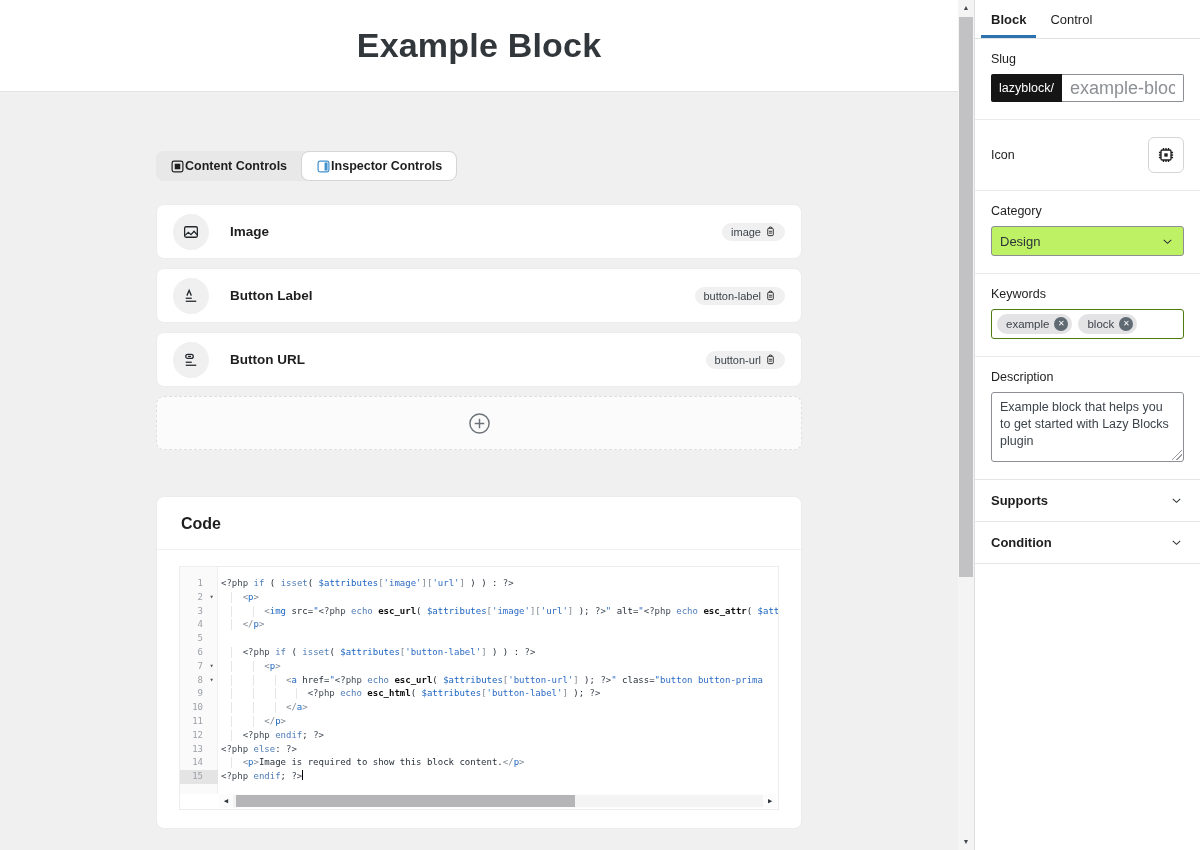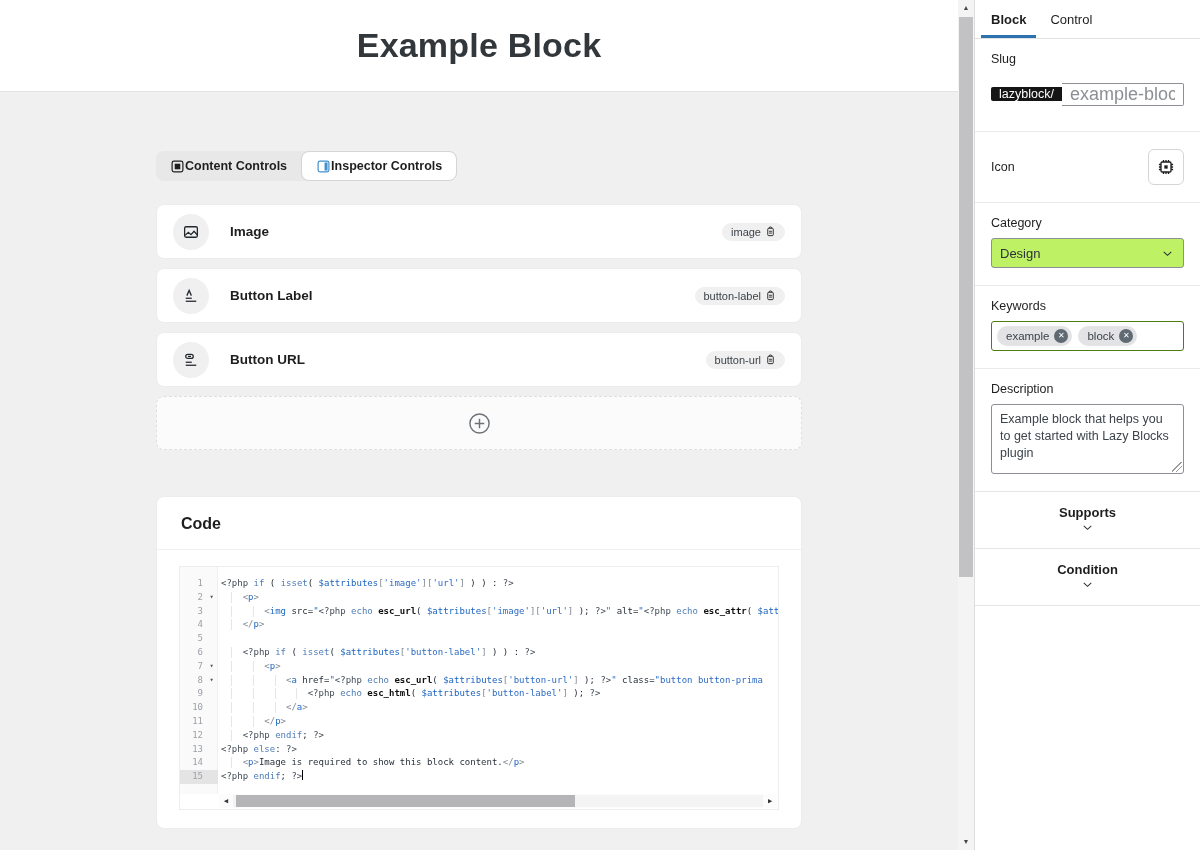--- a/index.html
+++ b/index.html
@@ -83,21 +83,21 @@
   .sidebar { width:226px; height:850px; background:#fff; border-left:1px solid #dddde0;
     flex:none; font-size:13px; overflow:hidden; }
   .sb-tabs { display:flex; border-bottom:1px solid #e0e0e0; padding-left:4px; }
   .sb-tab { padding:12px 12px 11px; font-size:13px; color:#1e1e1e; position:relative;
     background:none; border:none; font-family:inherit; cursor:pointer; }
   .sb-tab.active { font-weight:700; }
   .sb-tab.active::after { content:""; position:absolute; left:2px; right:2px; bottom:0;
     height:3px; background:#2b72ae; }
   .sb-section { padding:13px 16px 17px; border-bottom:1px solid #eaeaec; }
   .sb-label { font-size:12.5px; color:#1e1e1e; margin-bottom:8px; }
-  .slug-group { display:flex; height:40px;align-items:center; }
+  .slug-group { display:flex; height:28px; }
   .slug-prefix { background:#151515; color:#fff; font-size:12.5px; padding:0 8px;
     display:flex; align-items:center; border-radius:2px 0 0 2px; flex:none; }
   .slug-input { flex:1; min-width:0; border:1px solid #8c8f94; border-left:none;
     border-radius:0 2px 2px 0; padding:0 8px; font-size:18px; font-family:inherit; color:#2c3338; }
   .slug-input::placeholder { color:#8c8f94; }
   .sb-row { display:flex; align-items:center; justify-content:space-between; padding:17px 16px;
     border-bottom:1px solid #eaeaec;gap:20px; }
   .icon-btn { width:36px; height:36px; border:1px solid #d5d5d8; border-radius:6px; background:#fff;
     display:flex; align-items:center; justify-content:center; cursor:pointer; }
   .icon-btn svg { width:20px; height:20px; display:block; }
@@ -113,21 +113,21 @@
     font-size:8px; line-height:14px; text-align:center; border:none; cursor:pointer; padding:0; }
   .desc-wrap { position:relative; }
   .desc-area { width:100%; height:70px; border:1px solid #8c8f94; border-radius:3px;
     padding:6px 8px; font-size:12.5px; font-family:inherit; color:#3c434a; line-height:1.35;
     resize:none; display:block; }
   .desc-handle { position:absolute; right:2px; bottom:2px; width:10px; height:10px;
     background:
       linear-gradient(135deg, transparent 0 45%, #9b9b9b 45% 52%, transparent 52% 68%, #9b9b9b 68% 75%, transparent 75%); }
   .sb-panel { display:flex; align-items:center; justify-content:space-between; padding:13px 16px;
     border-top:1px solid #e6e6e8; font-size:13px; font-weight:700; color:#1e1e1e;
-    background:none; width:100%; font-family:inherit; border-left:none; border-right:none; border-bottom:none; cursor:pointer;flex-direction:column; }
+    background:none; width:100%; font-family:inherit; border-left:none; border-right:none; border-bottom:none; cursor:pointer; }
   .sb-panels { border-bottom:1px solid #e6e6e8; }
 </style>
 </head>
 <body>
 
 <div class="app">
 
   <div class="main">
     <div class="main-header">
       <div class="page-title">Example Block</div>

